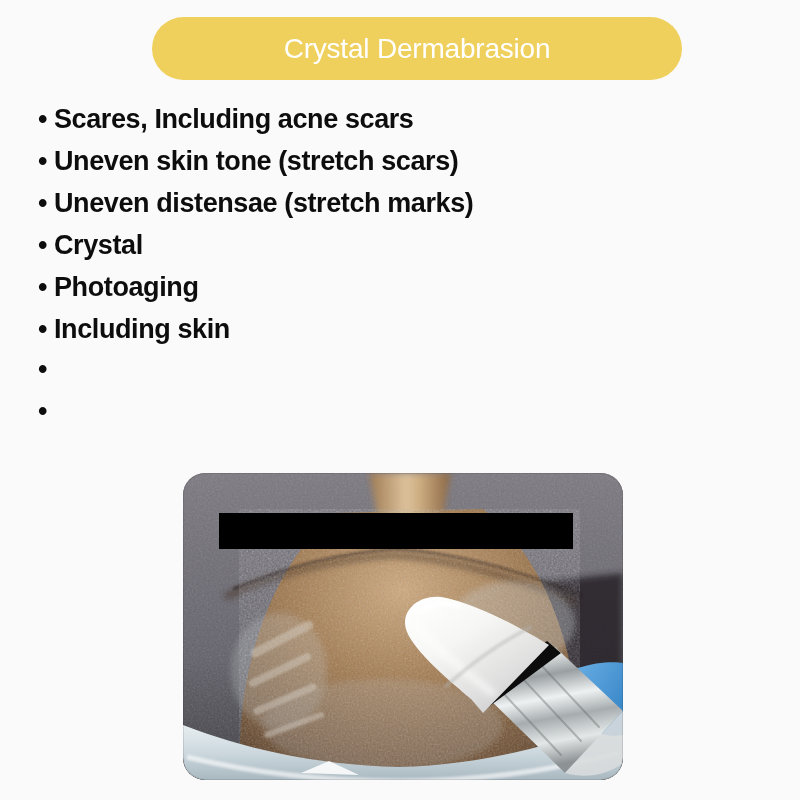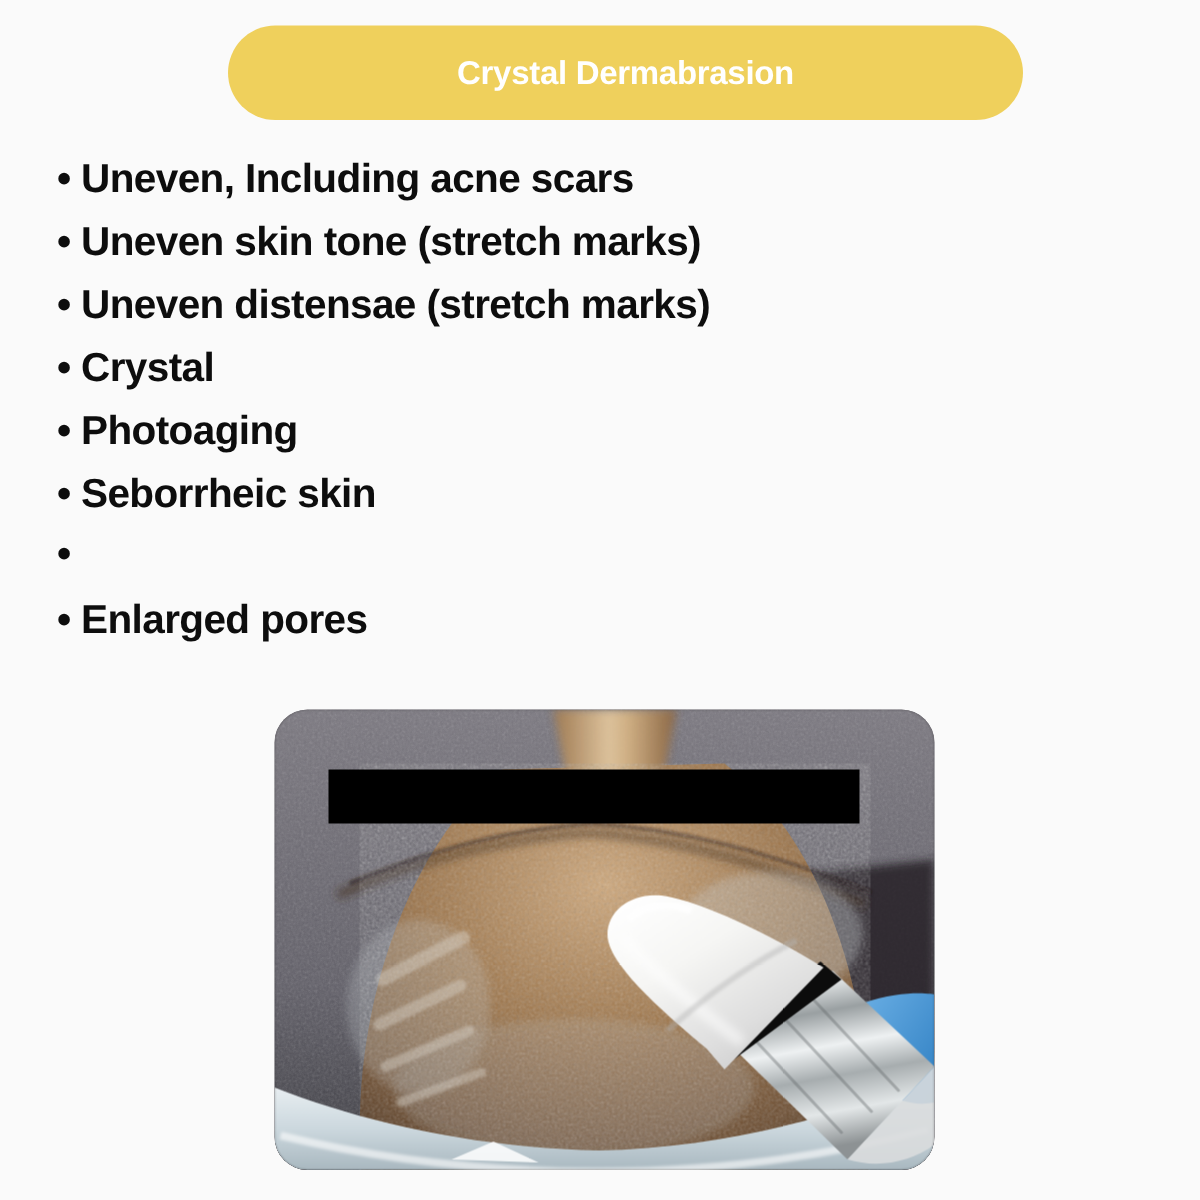--- a/index.html
+++ b/index.html
@@ -24,22 +24,22 @@
     height: 63px;
     background: #efd05c;
     border-radius: 32px;
     display: flex;
     align-items: center;
     justify-content: center;
     box-sizing: border-box;
   }
   .title-pill .title-text {
     color: #ffffff;
-    font-size: 22px;
-    font-weight: bold;
+    font-size: 28px;
+    font-weight: normal;
     letter-spacing: -0.2px;
     line-height: 1;
     white-space: nowrap;
   }
 
   
   .bullet-list {
     position: absolute;
     left: 38px;
     top: 104px;
@@ -89,48 +89,47 @@
 </head>
 <body>
 
 <div class="title-pill">
   <span class="title-text">Crystal Dermabrasion</span>
 </div>
 
 <ul class="bullet-list">
   <li>
     <span class="bullet-dot">•</span>
-    <span class="bullet-label">Uneven, Including acne scars</span>
-  </li>
-  <li>
-    <span class="bullet-dot">•</span>
-    <span class="bullet-label">Uneven skin tone (stretch marks)</span>
+    <span class="bullet-label">Scares, Including acne scars</span>
+  </li>
+  <li>
+    <span class="bullet-dot">•</span>
+    <span class="bullet-label">Uneven skin tone (stretch scars)</span>
   </li>
   <li>
     <span class="bullet-dot">•</span>
     <span class="bullet-label">Uneven distensae (stretch marks)</span>
   </li>
   <li>
     <span class="bullet-dot">•</span>
     <span class="bullet-label">Crystal</span>
   </li>
   <li>
     <span class="bullet-dot">•</span>
     <span class="bullet-label">Photoaging</span>
   </li>
   <li>
     <span class="bullet-dot">•</span>
-    <span class="bullet-label">Seborrheic skin</span>
-  </li>
-  <li>
-    <span class="bullet-dot">•</span>
-  </li>
-  <li>
-    <span class="bullet-dot">•</span>
-    <span class="bullet-label">Enlarged pores</span>
+    <span class="bullet-label">Including skin</span>
+  </li>
+  <li>
+    <span class="bullet-dot">•</span>
+  </li>
+  <li>
+    <span class="bullet-dot">•</span>
   </li>
 </ul>
 
 <div class="photo-card">
   <svg class="photo-svg" viewBox="0 0 440 307" preserveAspectRatio="none">
     <defs>
       <linearGradient id="gTowel" x1="0" y1="0" x2="0" y2="1">
         <stop offset="0%" stop-color="#7b7880"></stop>
         <stop offset="60%" stop-color="#615f68"></stop>
         <stop offset="100%" stop-color="#3a3a40"></stop>

